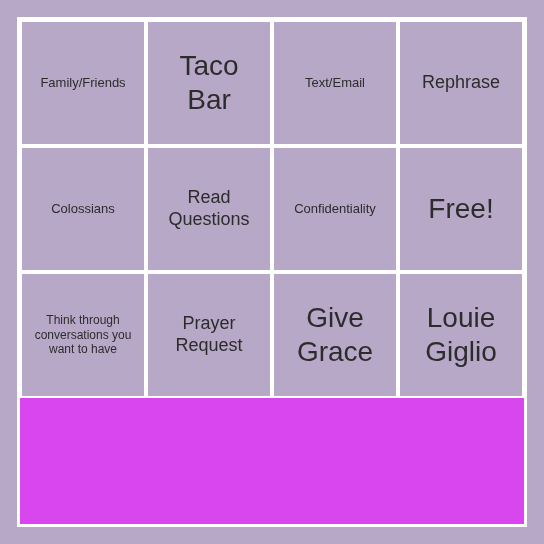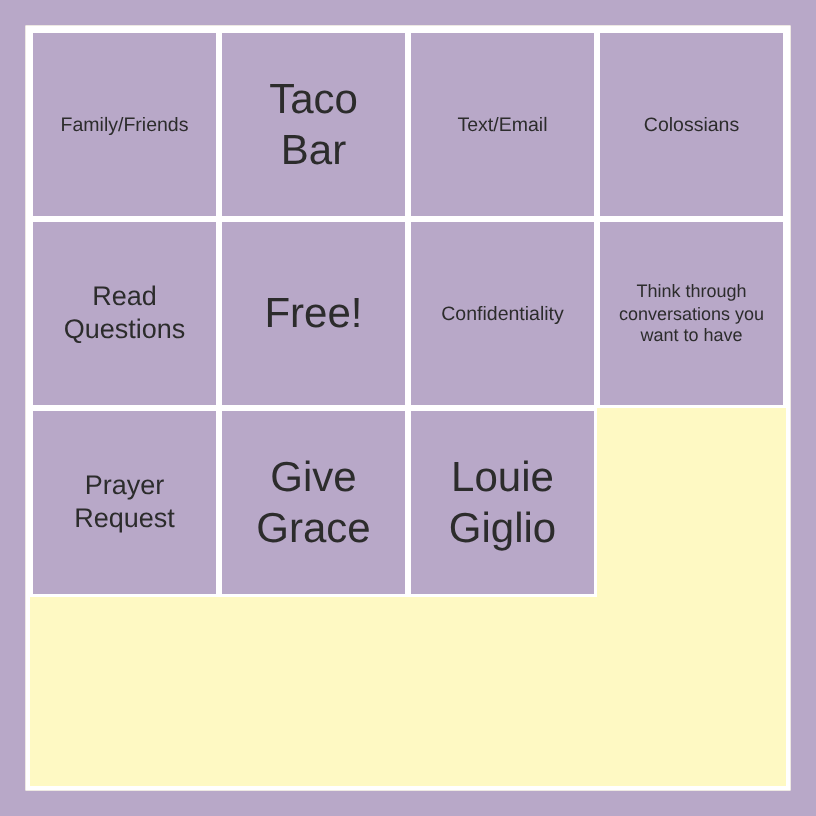--- a/index.html
+++ b/index.html
@@ -12,21 +12,21 @@
       width: 544px;
       height: 544px;
       background-color: #b8a8c8;
       display: flex;
       align-items: center;
       justify-content: center;
       font-family: Arial, sans-serif;
     }
 
     .bingo-card {
-      background-color: #fef9c3;
+      background-color: #d946ef;
       border: 3px solid white;
       width: 510px;
       height: 510px;
       display: grid;
       grid-template-columns: repeat(4, 1fr);
       grid-template-rows: repeat(4, 1fr);
     }
 
     .cell {
       border: 2px solid white;
@@ -67,30 +67,33 @@
 <div class="cell">
       <span class="cell-text small">Family/Friends</span>
     </div>
     <div class="cell">
       <span class="cell-text large">Taco Bar</span>
     </div>
     <div class="cell">
       <span class="cell-text small">Text/Email</span>
     </div>
     <div class="cell">
+      <span class="cell-text medium">Rephrase</span>
+    </div>
+    <div class="cell">
       <span class="cell-text small">Colossians</span>
     </div>
     <div class="cell">
       <span class="cell-text medium">Read Questions</span>
     </div>
     <div class="cell">
-      <span class="cell-text large">Free!</span>
+      <span class="cell-text small">Confidentiality</span>
     </div>
     <div class="cell">
-      <span class="cell-text small">Confidentiality</span>
+      <span class="cell-text large">Free!</span>
     </div>
     <div class="cell">
       <span class="cell-text xsmall">Think through conversations you want to have</span>
     </div>
     <div class="cell">
       <span class="cell-text medium">Prayer Request</span>
     </div>
     <div class="cell">
       <span class="cell-text large">Give Grace</span>
     </div>

